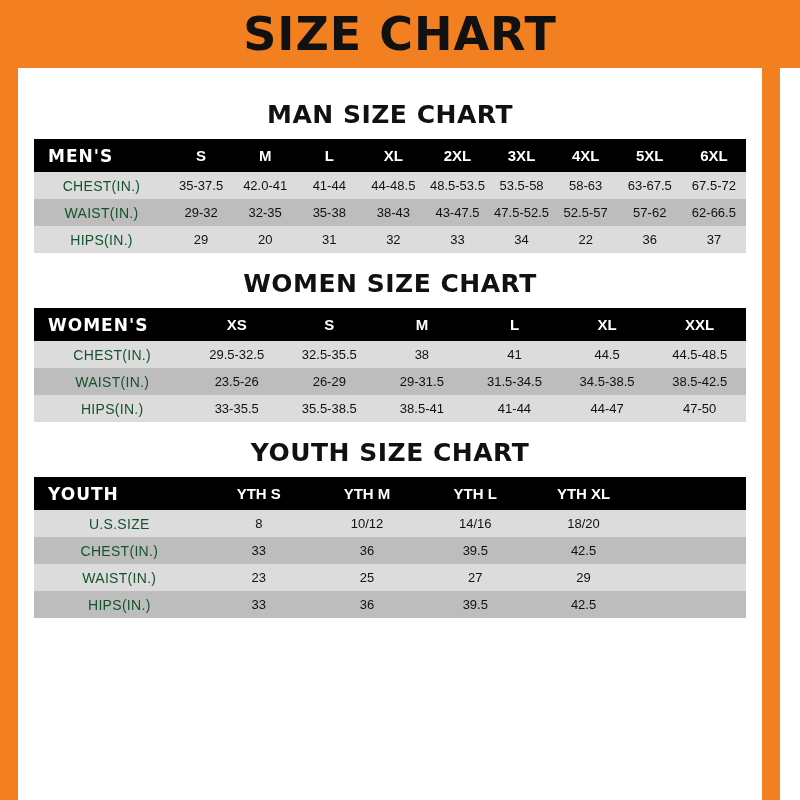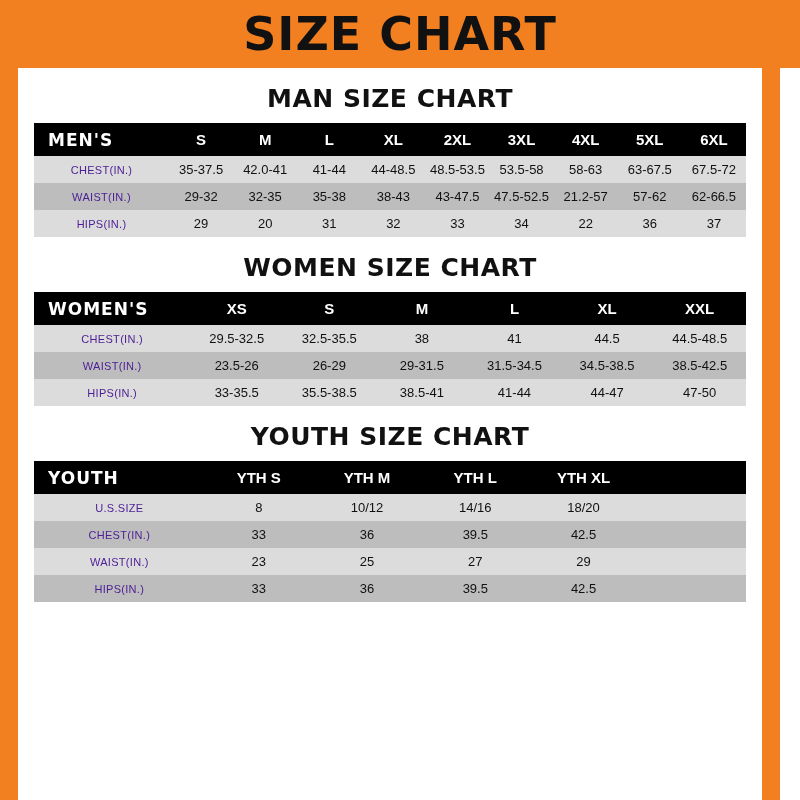--- a/index.html
+++ b/index.html
@@ -38,21 +38,21 @@
   .banner-title {
     font-family: "DejaVu Sans", sans-serif;
     font-weight: bold;
     font-size: 46px;
     letter-spacing: 1px;
     color: #111111;
     text-transform: uppercase;
   }
   .content {
     flex: 1;
-    padding: 0 16px;
+    padding: 16px 16px;
     box-sizing: border-box;
   }
   .section-title {
     text-align: center;
     font-family: "DejaVu Sans", sans-serif;
     font-weight: bold;
     font-size: 25px;
     color: #111111;
     letter-spacing: 0.5px;
     margin: 16px 0 10px 0;
@@ -88,23 +88,23 @@
     margin-top: 20px;
   }
   table.size-table tbody tr.odd td {
     background: #dcdcdc;
   }
   table.size-table tbody tr.even td {
     background: #bdbdbd;
   }
   table.size-table tbody td.rowhead {
     text-align: center;
-    font-size: 11px;
+    font-size: 14px;
     letter-spacing: 0.3px;
-    color: #4c1d95;
+    color: #14532d;
   }
   .footnote {
     color: #e8431a;
     font-family: "Liberation Sans", sans-serif;
     font-size: 16.5px;
     line-height: 1.45;
     text-align: center;
     padding: 14px 6px 10px 6px;
   }
   .footnote div {
@@ -155,21 +155,21 @@
           <td>67.5-72</td>
         </tr>
         <tr class="even">
           <td class="rowhead men-col-0">WAIST(IN.)</td>
           <td>29-32</td>
           <td>32-35</td>
           <td>35-38</td>
           <td>38-43</td>
           <td>43-47.5</td>
           <td>47.5-52.5</td>
-          <td>21.2-57</td>
+          <td>52.5-57</td>
           <td>57-62</td>
           <td>62-66.5</td>
         </tr>
         <tr class="odd">
           <td class="rowhead men-col-0">HIPS(IN.)</td>
           <td>29</td>
           <td>20</td>
           <td>31</td>
           <td>32</td>
           <td>33</td>

